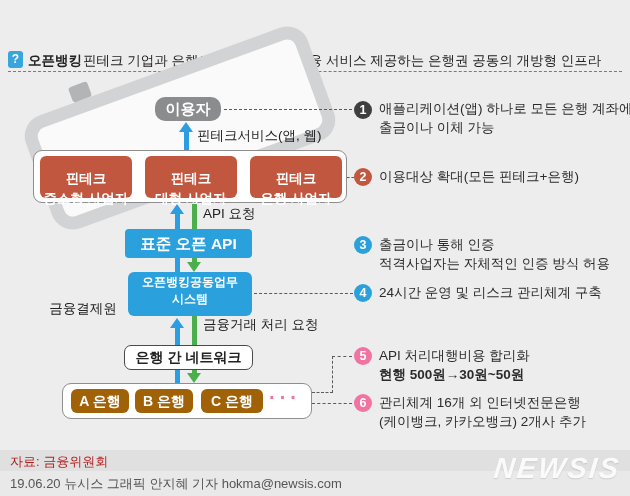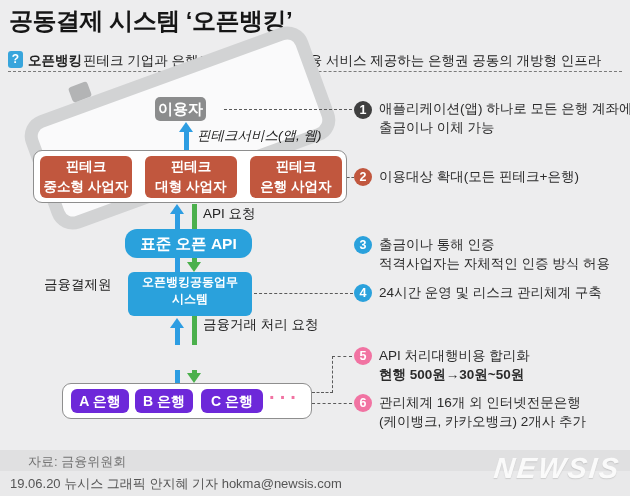--- a/index.html
+++ b/index.html
@@ -26,78 +26,77 @@
   .dash-v{border-left:1px dashed #5a5a5a;z-index:1;}
   .box{z-index:2;text-align:center;color:#fff;font-weight:bold;}
   .shaft{width:5px;z-index:2;}
   .head{width:0;height:0;z-index:2;}
   .blue-bg{background:#2d9de2;}
   .green-bg{background:#4bb04c;}
   .head-up{border-left:7px solid transparent;border-right:7px solid transparent;border-bottom:10px solid #2d9de2;}
   .head-down{border-left:7px solid transparent;border-right:7px solid transparent;border-top:10px solid #4bb04c;}
   .dlabel{font-size:13.5px;color:#222;z-index:3;white-space:nowrap;}
 
-  .user-box{left:155px;top:97px;width:51px;height:24px;background:#8b8c8d;border-radius:5px;
+  .user-box{left:155px;top:97px;width:66px;height:24px;background:#8b8c8d;border-radius:10px;
             font-size:15px;line-height:24px;}
   .fin-wrap{left:33px;top:150px;width:314px;height:53px;background:#fff;border:1.5px solid #8e8e8e;
             border-radius:9px;z-index:2;box-sizing:border-box;}
   .fin-box{top:5px;width:92px;height:42px;background:#c1573e;border-radius:6px;font-size:13.5px;
-           line-height:1.5;padding-top:1px;box-sizing:border-box;}
-  .api-box{left:125px;top:229px;width:127px;height:29px;background:#2aa1dc;border-radius:12px;
+           line-height:1.5;padding-top:13px;box-sizing:border-box;}
+  .api-box{left:125px;top:229px;width:127px;height:29px;background:#2aa1dc;border-radius:4px;
            font-size:15.5px;line-height:29px;}
   .ob-box{left:128px;top:272px;width:124px;height:44px;background:#2aa1dc;border-radius:6px;
           font-size:12px;line-height:1.4;padding-top:2px;box-sizing:border-box;}
-  .kftc{left:44px;top:276px;width:78px;text-align:left;font-size:13.5px;color:#222;z-index:2;}
+  .kftc{left:44px;top:300px;width:78px;text-align:center;font-size:13.5px;color:#222;z-index:2;}
   .net-box{left:124px;top:345px;width:129px;height:25px;background:#fff;border:1.5px solid #4a4a4a;
            border-radius:7px;color:#222;font-size:14px;line-height:22px;box-sizing:border-box;
            z-index:2;text-align:center;font-weight:bold;}
   .bank-wrap{left:62px;top:383px;width:250px;height:36px;background:#fff;border:1.5px solid #8e8e8e;
              border-radius:9px;z-index:2;box-sizing:border-box;}
-  .bank-box{top:5px;height:24px;background:#6d28d9;border-radius:6px;font-size:14px;line-height:24px;}
+  .bank-box{top:5px;height:24px;background:#a16207;border-radius:6px;font-size:14px;line-height:24px;}
   .bank-dots{top:2px;left:206px;color:#f173a2;font-size:20px;font-weight:bold;letter-spacing:4px;z-index:2;}
 
   
   .circle{width:18px;height:18px;border-radius:50%;color:#fff;font-size:12.5px;font-weight:bold;
           text-align:center;line-height:18px;z-index:3;}
   .c-dark{background:#3f3f3f;}
   .c-red{background:#c1573e;}
   .c-blue{background:#2aa1dc;}
   .c-pink{background:#f173a2;}
   .ann{z-index:3;font-size:13.5px;color:#2b2b2b;line-height:19px;white-space:nowrap;}
   .ann .bold{font-weight:bold;}
 
   
   .fband1{left:0;top:450px;width:630px;height:21px;background:#e0e0e1;}
   .fband2{left:0;top:471px;width:630px;height:25px;background:#e9e9ea;}
-  .fsource{left:28px;top:453px;font-size:13px;color:#737373;z-index:4;}
+  .fsource{left:10px;top:453px;font-size:13px;color:#b91c1c;z-index:4;}
   .fcredit{left:10px;top:475px;font-size:13px;color:#555;z-index:4;}
   .flogo{right:10px;top:452px;font-size:29px;font-weight:900;font-style:italic;color:#fafafa;
          letter-spacing:2px;transform:skewX(-6deg);z-index:4;
          text-shadow:0 1px 1px rgba(120,120,120,0.25);}
 </style>
 </head>
 <body>
 
 <div class="stage">
 
-  <div class="abs title">공동결제 시스템 ‘오픈뱅킹’</div>
   <div class="abs def-icon">?</div>
   <div class="abs def-line">
     <b>오픈뱅킹</b><span>핀테크 기업과 은행이 결제·송금 등 금융 서비스 제공하는 은행권 공동의 개방형 인프라</span>
   </div>
   <div class="abs head-dash"></div>
 
   <div class="abs phone"></div>
   <div class="abs phone-tab"></div>
 
   <div class="abs box user-box">이용자</div>
   <div class="abs dash-h" style="left:224px;top:109px;width:128px;"></div>
   <div class="abs head head-up" style="left:179px;top:122px;"></div>
   <div class="abs shaft blue-bg" style="left:184px;top:131px;height:19px;"></div>
-  <div class="abs dlabel" style="left:197px;top:127px;font-style:italic;">핀테크서비스(앱, 웹)</div>
+  <div class="abs dlabel" style="left:197px;top:127px;">핀테크서비스(앱, 웹)</div>
 
   <div class="abs fin-wrap">
     <div class="abs box fin-box" style="left:6px;">
       <div>핀테크</div>
       <div>중소형 사업자</div>
     </div>
     <div class="abs box fin-box" style="left:111px;">
       <div>핀테크</div>
       <div>대형 사업자</div>
     </div>
@@ -124,20 +123,21 @@
     <div>시스템</div>
   </div>
   <div class="abs kftc">금융결제원</div>
   <div class="abs dash-h" style="left:254px;top:293px;width:99px;"></div>
 
   <div class="abs head head-up" style="left:170px;top:318px;"></div>
   <div class="abs shaft blue-bg" style="left:175px;top:327px;height:18px;"></div>
   <div class="abs shaft green-bg" style="left:192px;top:316px;height:29px;"></div>
   <div class="abs dlabel" style="left:203px;top:316px;">금융거래 처리 요청</div>
 
+  <div class="abs net-box">은행 간 네트워크</div>
 
   <div class="abs shaft blue-bg" style="left:175px;top:370px;height:13px;"></div>
   <div class="abs shaft green-bg" style="left:192px;top:370px;height:4px;"></div>
   <div class="abs head head-down" style="left:187px;top:373px;"></div>
 
   <div class="abs bank-wrap">
     <div class="abs box bank-box" style="left:8px;width:58px;">A 은행</div>
     <div class="abs box bank-box" style="left:72px;width:58px;">B 은행</div>
     <div class="abs box bank-box" style="left:138px;width:62px;">C 은행</div>
     <div class="abs bank-dots">···</div>

